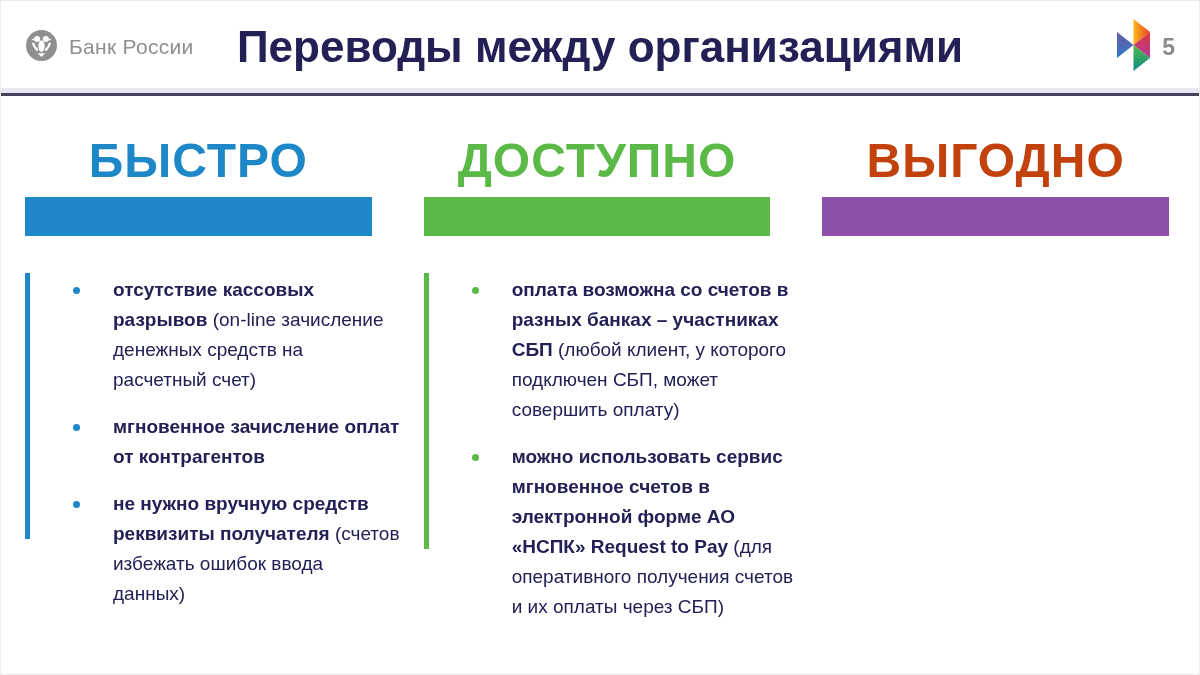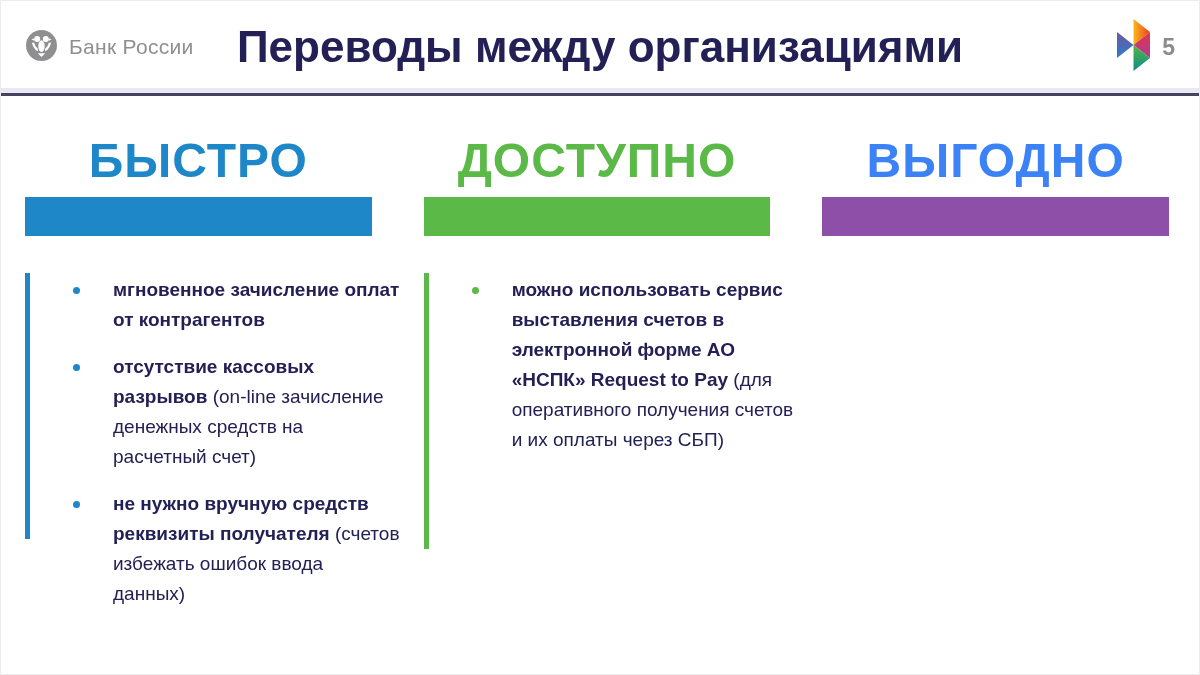--- a/index.html
+++ b/index.html
@@ -38,21 +38,21 @@
   li.bullet::before{
     content:"";position:absolute;left:-40px;top:12px;width:7px;height:7px;border-radius:50%;
   }
   li.bullet b{font-weight:bold;}
   .col.blue  .col-title{color:#1e87c8;}
   .col.blue  .col-bar,.col.blue .accent{background:#1e87c8;}
   .col.blue  li.bullet::before{background:#1e87c8;}
   .col.green .col-title{color:#5bb947;}
   .col.green .col-bar,.col.green .accent{background:#5bb947;}
   .col.green li.bullet::before{background:#5bb947;}
-  .col.purple .col-title{color:#3b82f6;}
+  .col.purple .col-title{color:#c2410c;}
   .col.purple .col-bar,.col.purple .accent{background:#8e4fa8;}
   .col.purple li.bullet::before{background:#8e4fa8;}
 </style>
 </head>
 <body>
 
 <div class="slide">
 
   <div class="header">
 
@@ -109,34 +109,35 @@
   </div>
 
   <div class="columns">
 
     <div class="col blue">
       <div class="col-title">БЫСТРО</div>
       <div class="col-bar"></div>
       <div class="col-content">
         <div class="accent"></div>
         <ul class="bullets">
+          <li class="bullet"><b>отсутствие кассовых разрывов</b><span> (on-line зачисление денежных средств на расчетный счет)</span></li>
           <li class="bullet"><b>мгновенное зачисление оплат от контрагентов</b><span></span></li>
-          <li class="bullet"><b>отсутствие кассовых разрывов</b><span> (on-line зачисление денежных средств на расчетный счет)</span></li>
           <li class="bullet"><b>не нужно вручную средств реквизиты получателя</b><span> (счетов избежать ошибок ввода данных)</span></li>
         </ul>
       </div>
     </div>
 
     <div class="col green">
       <div class="col-title">ДОСТУПНО</div>
       <div class="col-bar"></div>
       <div class="col-content">
         <div class="accent"></div>
         <ul class="bullets">
-          <li class="bullet"><b>можно использовать сервис выставления счетов в электронной форме АО «НСПК» Request to Pay</b><span> (для оперативного получения счетов и их оплаты через СБП)</span></li>
+          <li class="bullet"><b>оплата возможна со счетов в разных банках – участниках СБП</b><span> (любой клиент, у которого подключен СБП, может совершить оплату)</span></li>
+          <li class="bullet"><b>можно использовать сервис мгновенное счетов в электронной форме АО «НСПК» Request to Pay</b><span> (для оперативного получения счетов и их оплаты через СБП)</span></li>
         </ul>
       </div>
     </div>
 
     <div class="col purple">
       <div class="col-title">ВЫГОДНО</div>
       <div class="col-bar"></div>
     </div>
 
   </div>

